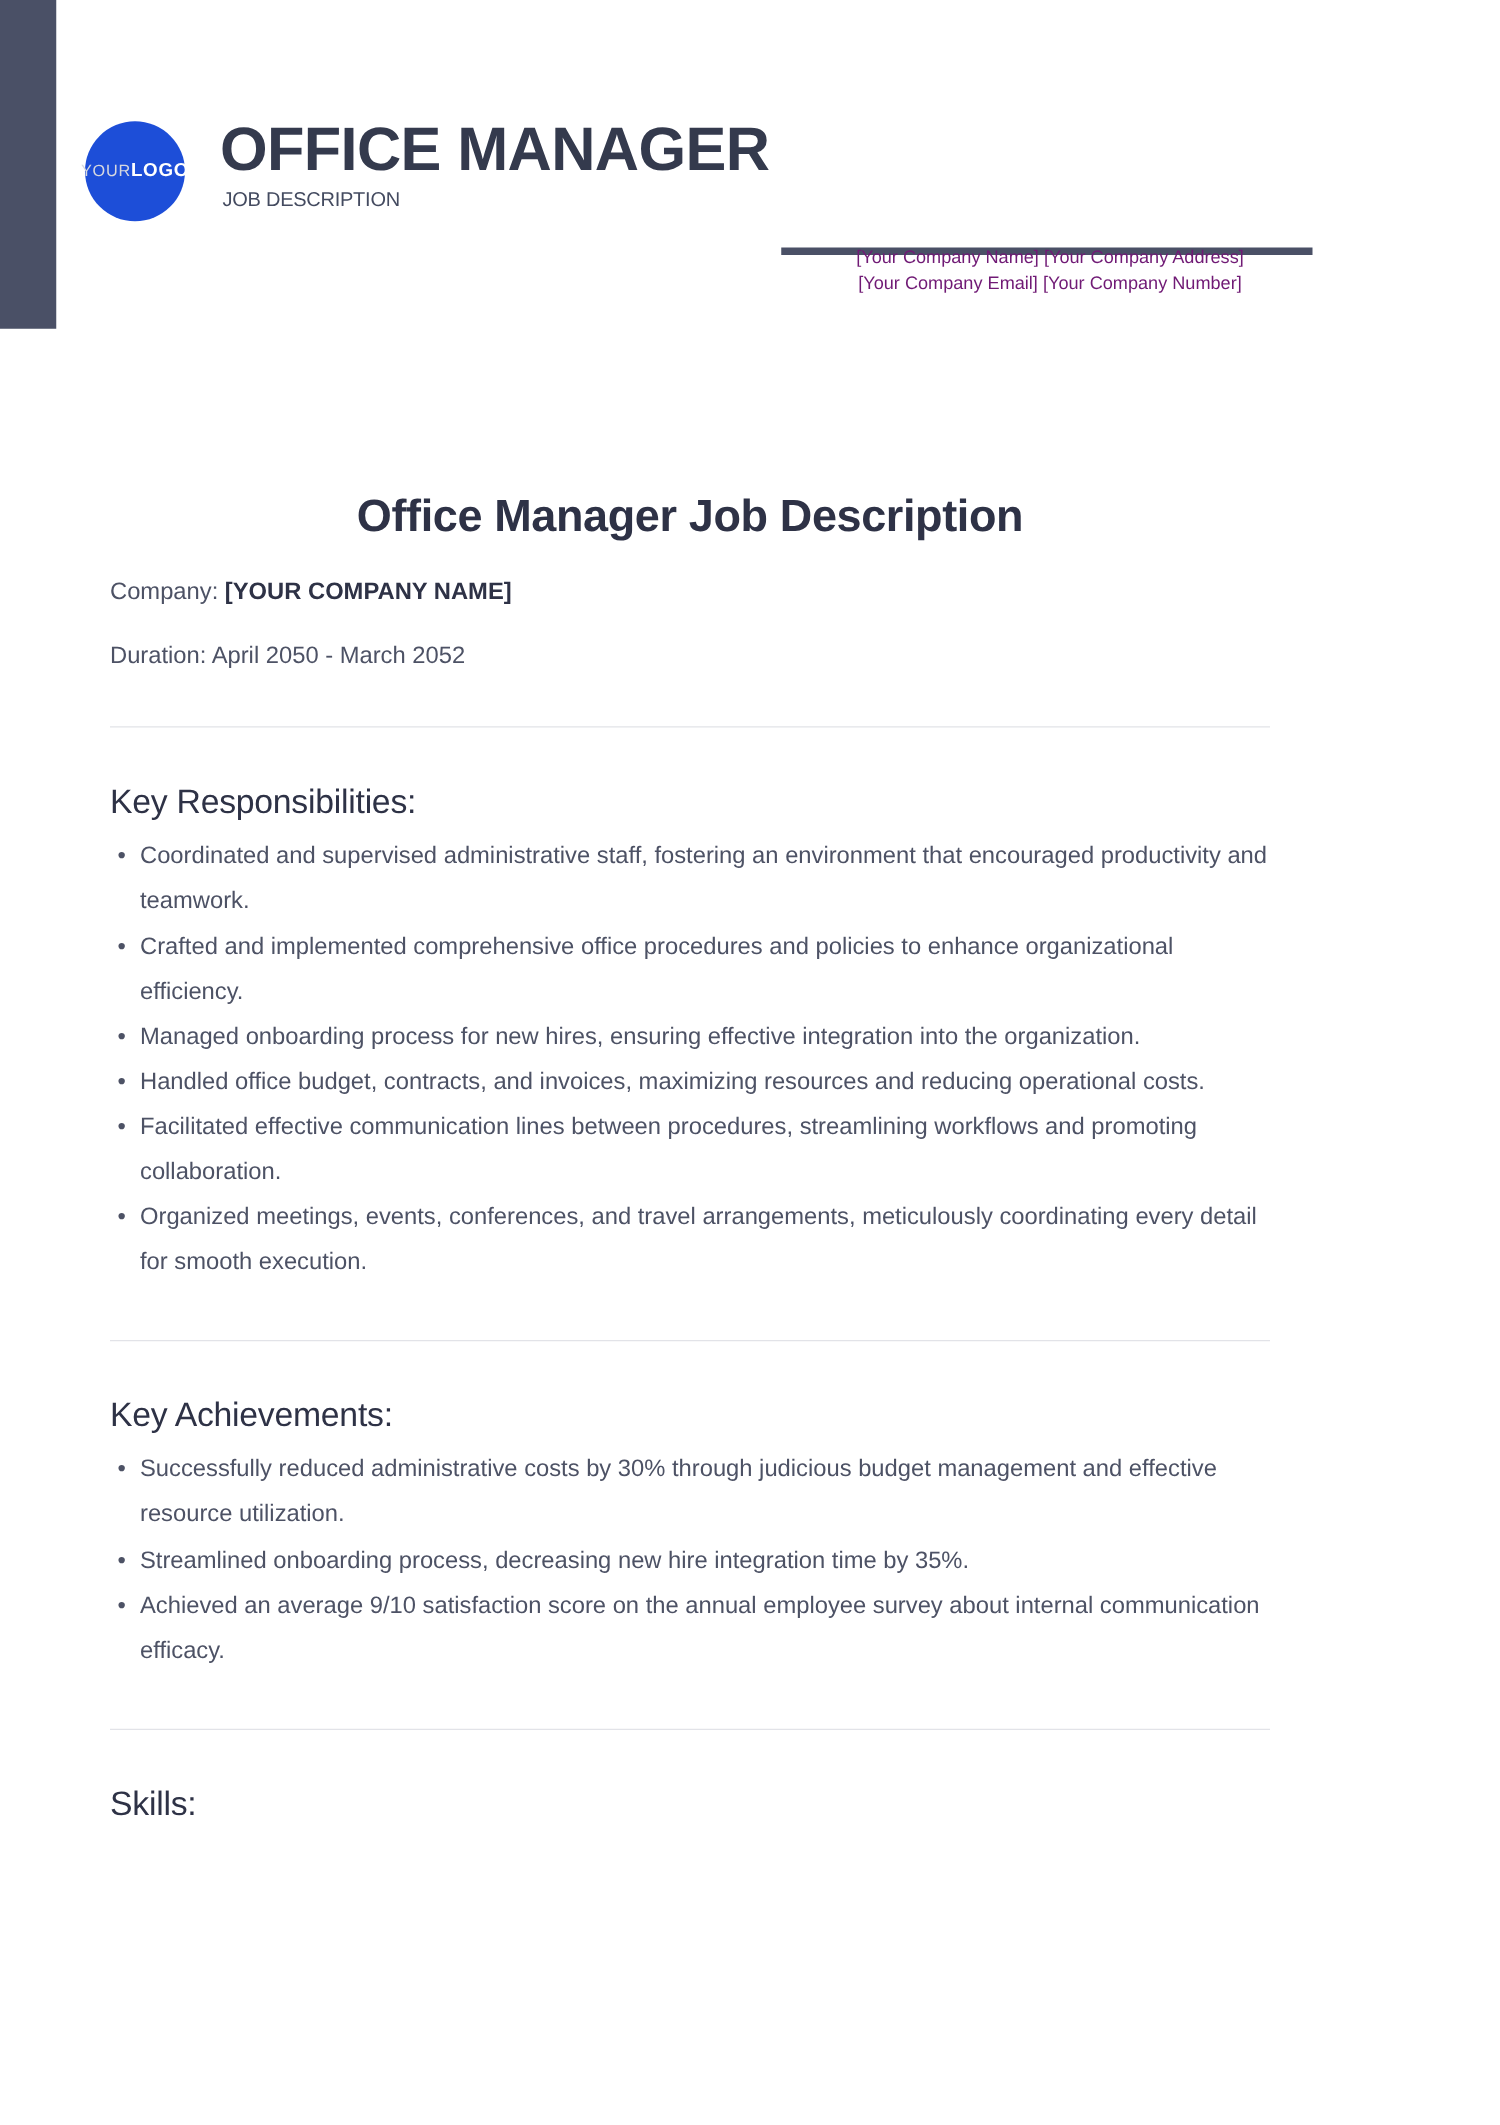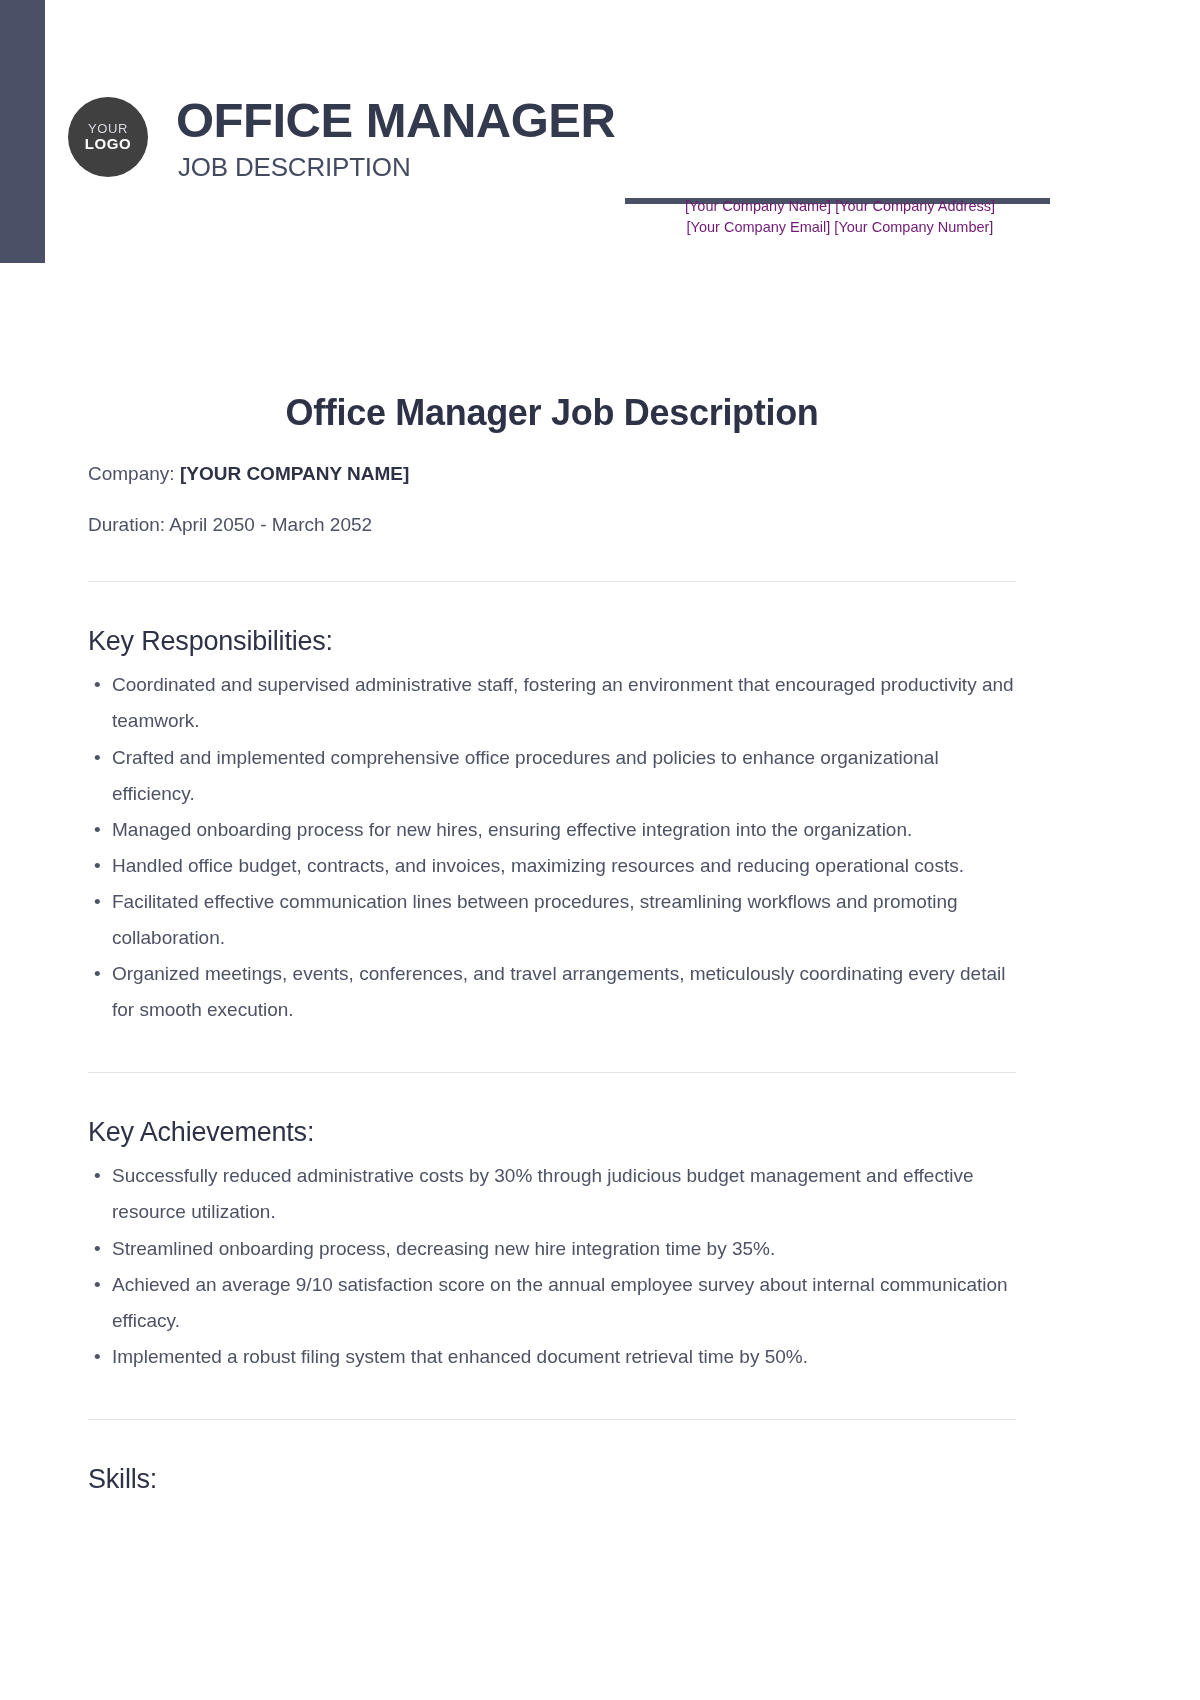--- a/index.html
+++ b/index.html
@@ -34,24 +34,23 @@
     width: 1200px;
     height: 290px;
   }
   .logo-badge {
     position: absolute;
     left: 68px;
     top: 97px;
     width: 80px;
     height: 80px;
     border-radius: 50%;
-    background: #404040;
+    background: #1d4ed8;
     color: #ffffff;
     display: flex;
-    flex-direction: column;
     align-items: center;
     justify-content: center;
     line-height: 1.1;
   }
   .logo-badge .l1 {
     font-size: 13px;
     letter-spacing: .6px;
     font-weight: 400;
     color: #d6d8df;
   }
@@ -69,21 +68,21 @@
   .doc-main-title {
     font-size: 49px;
     font-weight: 700;
     letter-spacing: -0.5px;
     color: #343a4d;
     line-height: 1.05;
     margin: 0;
     white-space: nowrap;
   }
   .doc-sub-title {
-    font-size: 26px;
+    font-size: 16px;
     font-weight: 400;
     color: #444b60;
     letter-spacing: -0.2px;
     margin: 6px 0 0 2px;
     white-space: nowrap;
   }
 
   .company-block {
     position: absolute;
     right: 150px;
@@ -225,21 +224,20 @@
   </div>
 
   <hr class="divider">
 
   <div>
     <h2 class="section-title">Key Achievements:</h2>
     <ul class="bullets">
       <li>Successfully reduced administrative costs by 30% through judicious budget management and effective resource utilization.</li>
       <li>Streamlined onboarding process, decreasing new hire integration time by 35%.</li>
       <li>Achieved an average 9/10 satisfaction score on the annual employee survey about internal communication efficacy.</li>
-      <li>Implemented a robust filing system that enhanced document retrieval time by 50%.</li>
     </ul>
   </div>
 
   <hr class="divider">
 
   <div>
     <h2 class="section-title">Skills:</h2>
   </div>
 
 </div>

